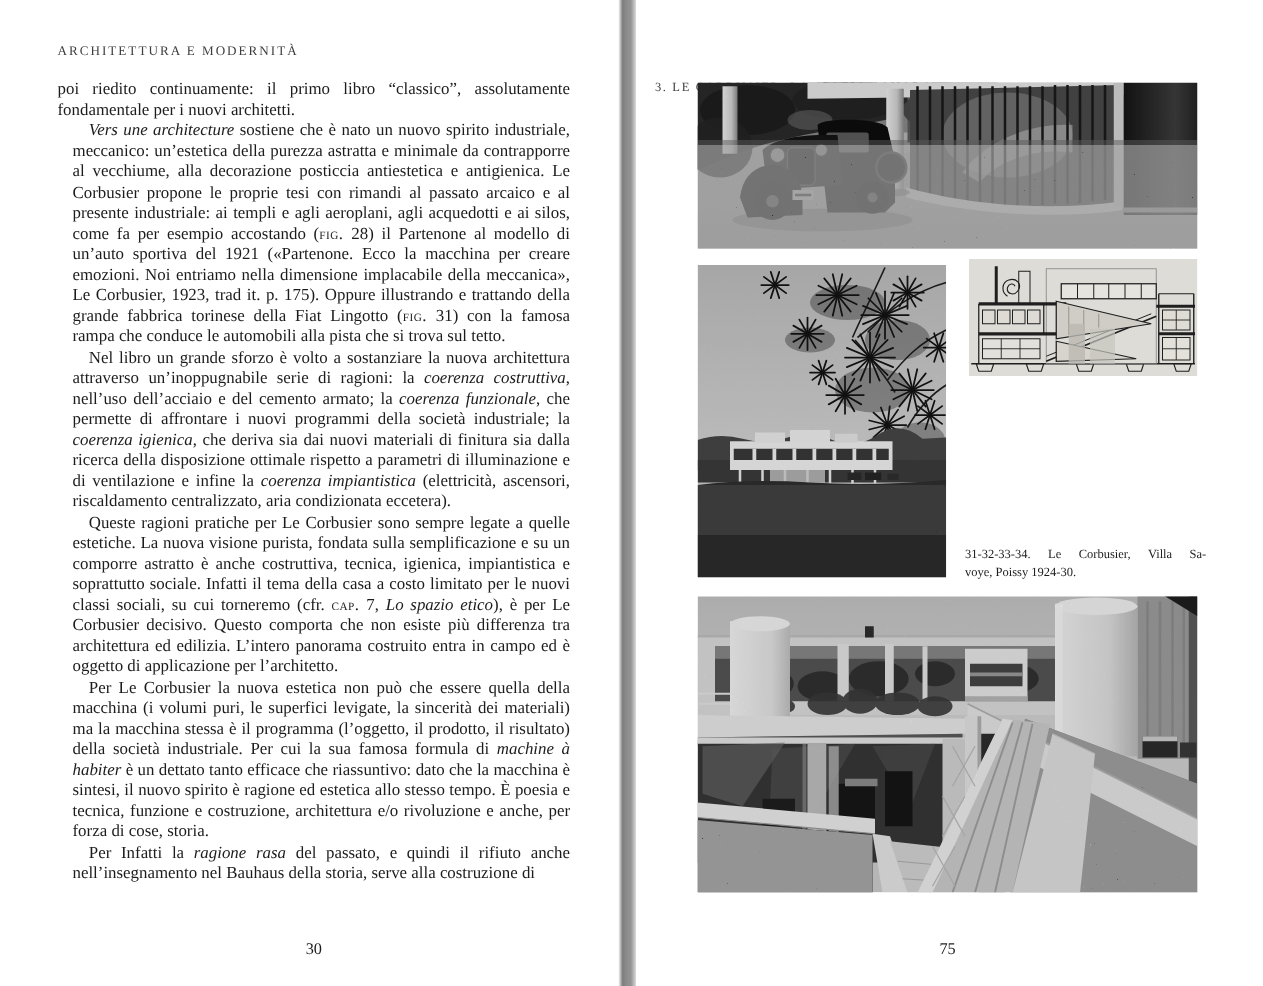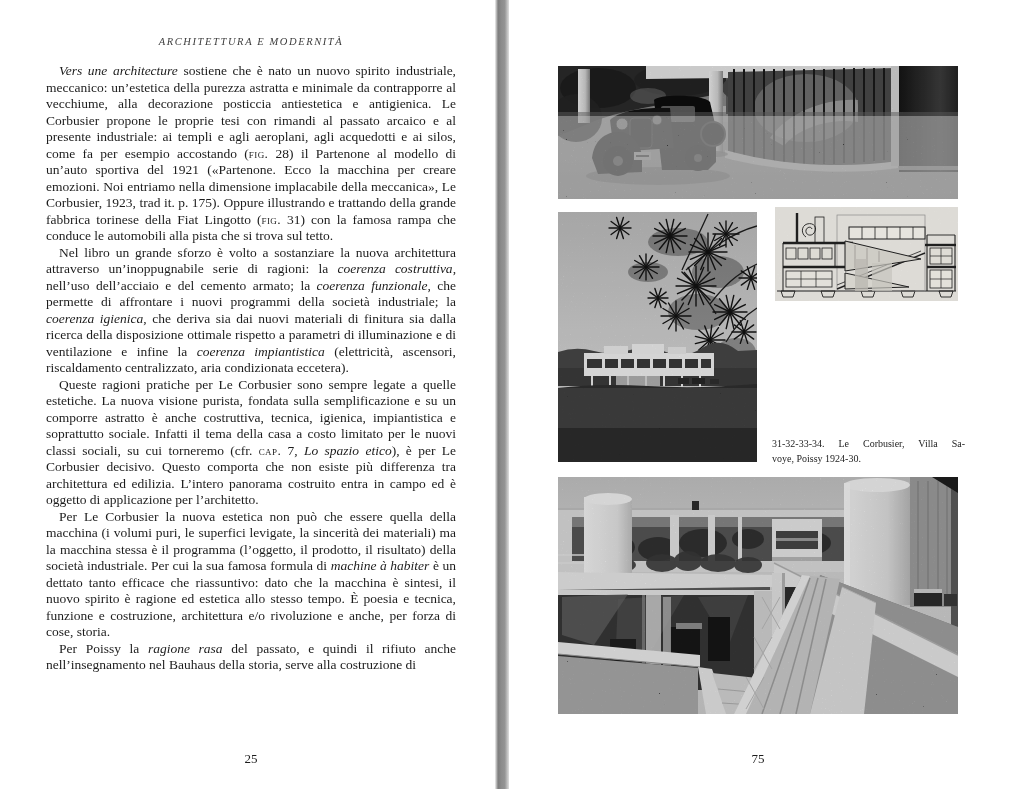--- a/index.html
+++ b/index.html
@@ -5,27 +5,27 @@
   html,body{margin:0;padding:0;background:#ffffff;}
   body{width:1010px;height:789px;overflow:hidden;
        font-family:"Liberation Serif","DejaVu Serif",serif;color:#1e1e1e;}
   .spread{position:relative;width:1010px;height:789px;background:#ffffff;}
   .page{position:absolute;top:0;bottom:0;background:#ffffff;}
   .page-left{left:0;width:495px;}
   .page-right{left:509px;width:501px;}
   .gutter{position:absolute;left:495px;top:0;width:14px;height:789px;
           background:linear-gradient(to right,#f0f0f0 0%,#7d7d7d 22%,#8c8c8c 45%,#949494 70%,#dedede 100%);}
   .running-head{position:absolute;top:36px;font-size:10.5px;letter-spacing:1.6px;
-                color:#3d3d3d;text-align:center;white-space:nowrap;font-style:italic;}
+                color:#3d3d3d;text-align:left;white-space:nowrap;}
   .running-head.left{left:46px;width:410px;}
   .running-head.right{left:15px;width:400px;font-size:10px;letter-spacing:1.3px;margin-top:29px;}
   .body-text{position:absolute;left:46px;top:63px;width:410px;
              font-size:13.5px;line-height:16.5px;text-align:justify;color:#1c1c1c;}
   .body-text p{margin:0;}
-  .body-text p.indent{text-indent:13px;}
+  .body-text p.indent{text-indent:13px;margin-left:12px;}
   .run-i{font-style:italic;}
   .run-sc{font-variant:small-caps;letter-spacing:.4px;}
   .page-number{position:absolute;top:751px;text-align:center;font-size:13px;color:#1c1c1c;}
   .page-number.left{left:46px;width:410px;}
   .page-number.right{left:49px;width:400px;}
   figure{position:absolute;margin:0;padding:0;overflow:hidden;}
   figure svg{display:block;width:100%;height:100%;}
   #fig-car{left:49px;top:66px;width:400px;height:133px;}
   #fig-tree{left:49px;top:212px;width:199px;height:250px;}
   #fig-section{left:266px;top:207px;width:183px;height:94px;}
@@ -54,27 +54,28 @@
       <feComposite in="SourceGraphic" in2="m" operator="in"></feComposite>
     </filter>
   </defs>
 </svg>
 
 <div class="spread">
 
   <section class="page page-left">
     <div class="running-head left">ARCHITETTURA E MODERNITÀ</div>
     <div class="body-text">
+        <p><span>poi riedito continuamente: il primo libro “classico”, assolutamente fondamentale per i nuovi architetti.</span></p>
         <p class="indent"><span class="run-i">Vers une architecture</span><span> sostiene che è nato un nuovo spirito industriale, meccanico: un’estetica della purezza astratta e minimale da contrapporre al vecchiume, alla decorazione posticcia antiestetica e antigienica. Le Corbusier propone le proprie tesi con rimandi al passato arcaico e al presente industriale: ai templi e agli aeroplani, agli acquedotti e ai silos, come fa per esempio accostando (</span><span class="run-sc">fig.</span><span> 28) il Partenone al modello di un’auto sportiva del 1921 («Partenone. Ecco la macchina per creare emozioni. Noi entriamo nella dimensione implacabile della meccanica», Le Corbusier, 1923, trad it. p. 175). Oppure illustrando e trattando della grande fabbrica torinese della Fiat Lingotto (</span><span class="run-sc">fig.</span><span> 31) con la famosa rampa che conduce le automobili alla pista che si trova sul tetto.</span></p>
         <p class="indent"><span>Nel libro un grande sforzo è volto a sostanziare la nuova architettura attraverso un’inoppugnabile serie di ragioni: la </span><span class="run-i">coerenza costruttiva</span><span>, nell’uso dell’acciaio e del cemento armato; la </span><span class="run-i">coerenza funzionale</span><span>, che permette di affrontare i nuovi programmi della società industriale; la </span><span class="run-i">coerenza igienica</span><span>, che deriva sia dai nuovi materiali di finitura sia dalla ricerca della disposizione ottimale rispetto a parametri di illuminazione e di ventilazione e infine la </span><span class="run-i">coerenza impiantistica</span><span> (elettricità, ascensori, riscaldamento centralizzato, aria condizionata eccetera).</span></p>
         <p class="indent"><span>Queste ragioni pratiche per Le Corbusier sono sempre legate a quelle estetiche. La nuova visione purista, fondata sulla semplificazione e su un comporre astratto è anche costruttiva, tecnica, igienica, impiantistica e soprattutto sociale. Infatti il tema della casa a costo limitato per le nuovi classi sociali, su cui torneremo (cfr. </span><span class="run-sc">cap.</span><span> 7, </span><span class="run-i">Lo spazio etico</span><span>), è per Le Corbusier decisivo. Questo comporta che non esiste più differenza tra architettura ed edilizia. L’intero panorama costruito entra in campo ed è oggetto di applicazione per l’architetto.</span></p>
         <p class="indent"><span>Per Le Corbusier la nuova estetica non può che essere quella della macchina (i volumi puri, le superfici levigate, la sincerità dei materiali) ma la macchina stessa è il programma (l’oggetto, il prodotto, il risultato) della società industriale. Per cui la sua famosa formula di </span><span class="run-i">machine à habiter</span><span> è un dettato tanto efficace che riassuntivo: dato che la macchina è sintesi, il nuovo spirito è ragione ed estetica allo stesso tempo. È poesia e tecnica, funzione e costruzione, architettura e/o rivoluzione e anche, per forza di cose, storia.</span></p>
-        <p class="indent"><span>Per Poissy la </span><span class="run-i">ragione rasa</span><span> del passato, e quindi il rifiuto anche nell’insegnamento nel Bauhaus della storia, serve alla costruzione di</span></p>
+        <p class="indent"><span>Per Infatti la </span><span class="run-i">ragione rasa</span><span> del passato, e quindi il rifiuto anche nell’insegnamento nel Bauhaus della storia, serve alla costruzione di</span></p>
       </div>
-    <div class="page-number left">25</div>
+    <div class="page-number left">30</div>
   </section>
 
   <div class="gutter"></div>
 
   <section class="page page-right">
     <div class="running-head right">3. LE CORBUSIER. LO SPAZIO SONORO</div>
 
     <figure id="fig-car">
       <svg viewBox="0 0 400 133" preserveAspectRatio="none">
         <defs>

